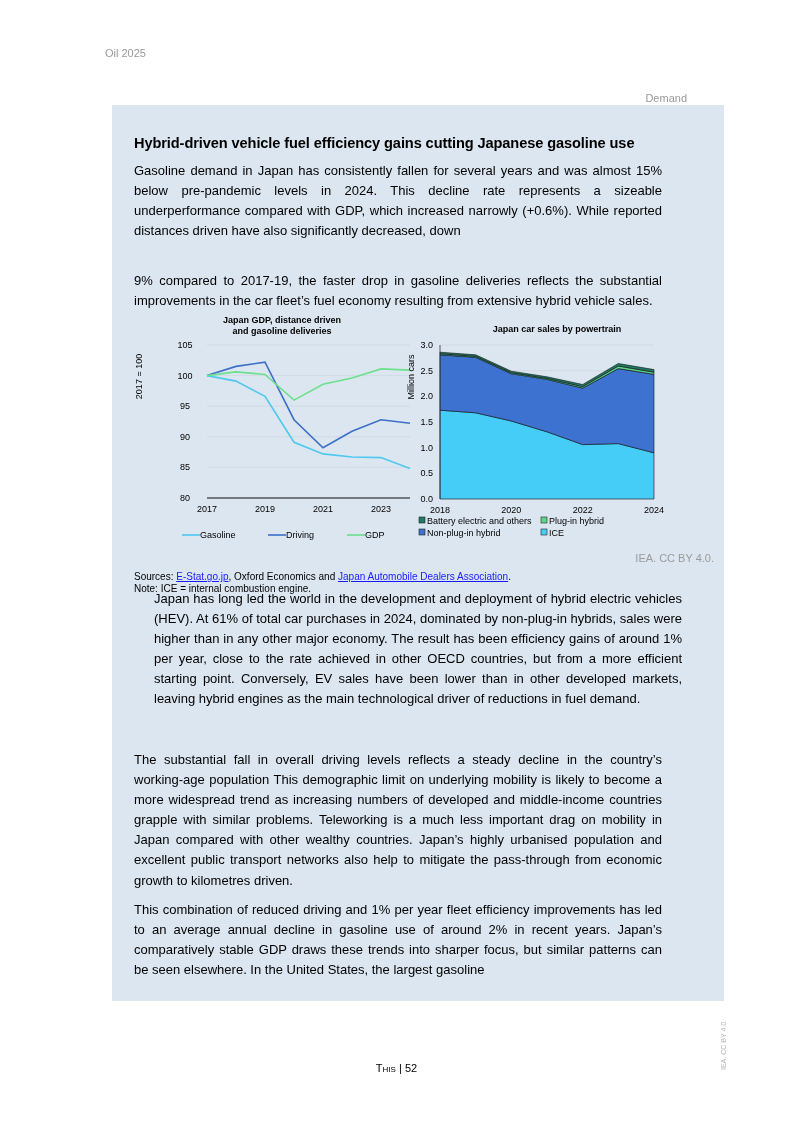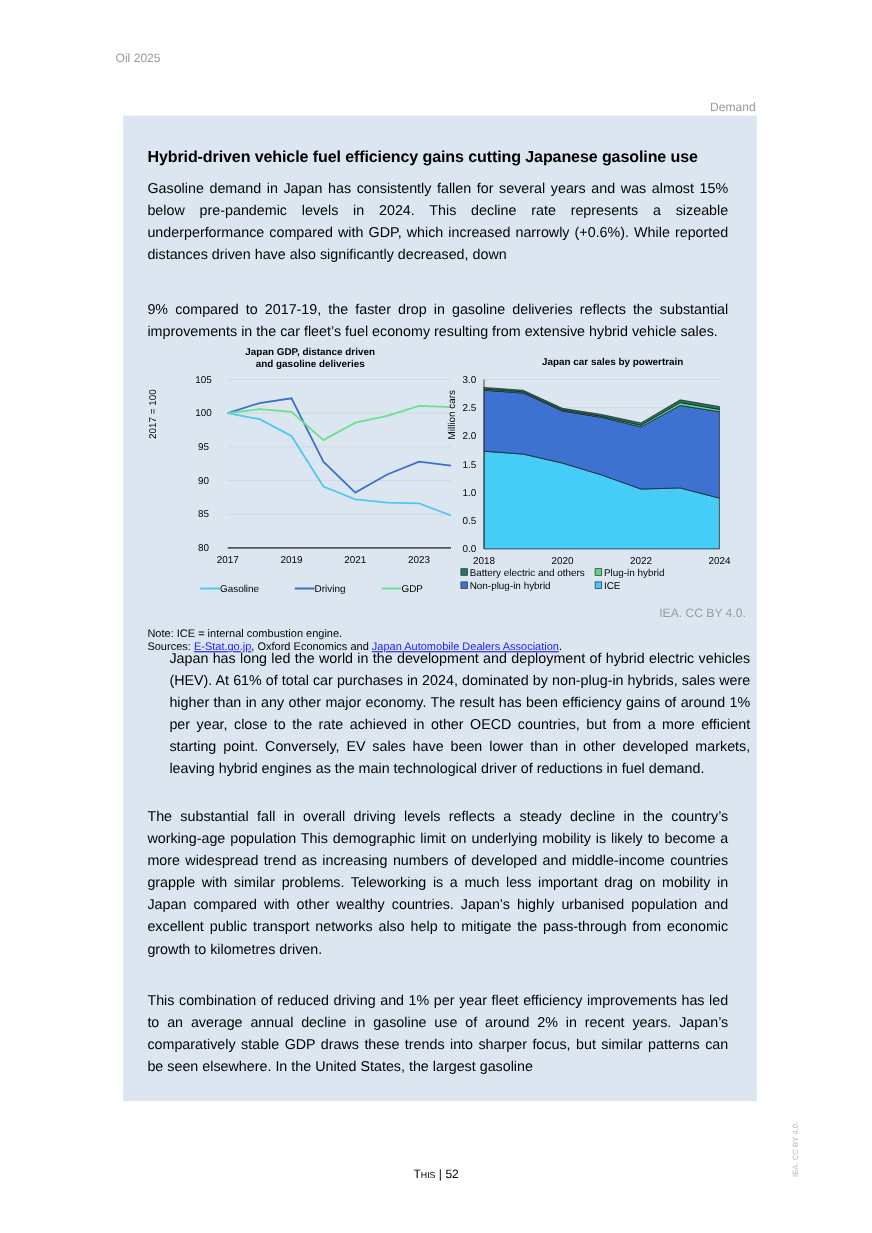--- a/index.html
+++ b/index.html
@@ -1,26 +1,26 @@
 <!DOCTYPE html>
 <html><head>
 <meta charset="utf-8">
 <style>
   html, body { margin: 0; padding: 0; }
   body { width: 793px; height: 1121px; background: #ffffff; position: relative; font-family: "Liberation Sans", sans-serif; color: #000; overflow: hidden; }
   .hdr { position: absolute; top: 47px; font-size: 11px; color: #9a9a9a; }
   .hdr.left { left: 105px; }
   .hdr.right { right: 106px; margin-top: 45px; }
-  .box { position: absolute; left: 112px; top: 105px; width: 576px; height: 896px; background: #dce6f0; }
+  .box { position: absolute; left: 112px; top: 105px; width: 576px; height: 896px; background: #dce6f0; padding-left: 36px; }
   .title { position: absolute; left: 22px; top: 30px; font-weight: bold; font-size: 14.6px; letter-spacing: -0.1px; }
   .para { position: absolute; left: 22px; width: 528px; font-size: 13px; line-height: 20.1px; text-align: justify; }
   .p1 { top: 56px; }
   .p1b { top: 146px; margin-top: 20px; }
   .p2 { top: 484px; margin-left: 20px; }
-  .p3 { top: 627px; }
+  .p3 { top: 645px; }
   .p4 { top: 795px; }
   .note { position: absolute; left: 22px; top: 466px; font-size: 10px; line-height: 12px; }
   .note a { color: #1a1aff; text-decoration: underline; }
   .credit { position: absolute; right: 10px; top: 447px; font-size: 11px; color: #9a9a9a; }
   .chart-wrap { position: absolute; top: 210px; }
   .c1 { left: 15px; width: 285px; height: 240px; }
   .c2 { left: 292px; width: 280px; height: 235px; }
   svg text { font-family: "Liberation Sans", sans-serif; }
   .footer { position: absolute; top: 1062px; left: 0; width: 793px; text-align: center; font-size: 11px; }
   .footer .sc { font-variant: small-caps; }
@@ -103,24 +103,24 @@
         <rect x="15" y="214" width="6" height="6" fill="#3e72d1" stroke="#222" stroke-width="0.6"></rect>
         <text x="23" y="220.5" font-size="9">Non-plug-in hybrid</text>
         <rect x="137" y="214" width="6" height="6" fill="#45cdf7" stroke="#222" stroke-width="0.6"></rect>
         <text x="145" y="220.5" font-size="9">ICE</text>
       </svg>
   </div>
 
   <div class="credit">IEA. CC BY 4.0.</div>
 
   <div class="note">
-    <div>Note: ICE = internal combustion engine.</div>
     <div>
       <span>Sources: </span><a href="#">E-Stat.go.jp</a><span>, Oxford Economics and </span><a href="#">Japan Automobile Dealers Association</a><span>.</span>
     </div>
+    <div>Note: ICE = internal combustion engine.</div>
   </div>
 
   <div class="para p2">Japan has long led the world in the development and deployment of hybrid electric vehicles (HEV). At 61% of total car purchases in 2024, dominated by non-plug-in hybrids, sales were higher than in any other major economy. The result has been efficiency gains of around 1% per year, close to the rate achieved in other OECD countries, but from a more efficient starting point. Conversely, EV sales have been lower than in other developed markets, leaving hybrid engines as the main technological driver of reductions in fuel demand.</div>
   <div class="para p3">The substantial fall in overall driving levels reflects a steady decline in the country’s working-age population This demographic limit on underlying mobility is likely to become a more widespread trend as increasing numbers of developed and middle-income countries grapple with similar problems. Teleworking is a much less important drag on mobility in Japan compared with other wealthy countries. Japan’s highly urbanised population and excellent public transport networks also help to mitigate the pass-through from economic growth to kilometres driven.</div>
   <div class="para p4">This combination of reduced driving and 1% per year fleet efficiency improvements has led to an average annual decline in gasoline use of around 2% in recent years. Japan’s comparatively stable GDP draws these trends into sharper focus, but similar patterns can be seen elsewhere. In the United States, the largest gasoline</div>
 </div>
 
 <div class="footer">
   <span class="sc">This</span><span> | </span><span>52</span>
 </div>

